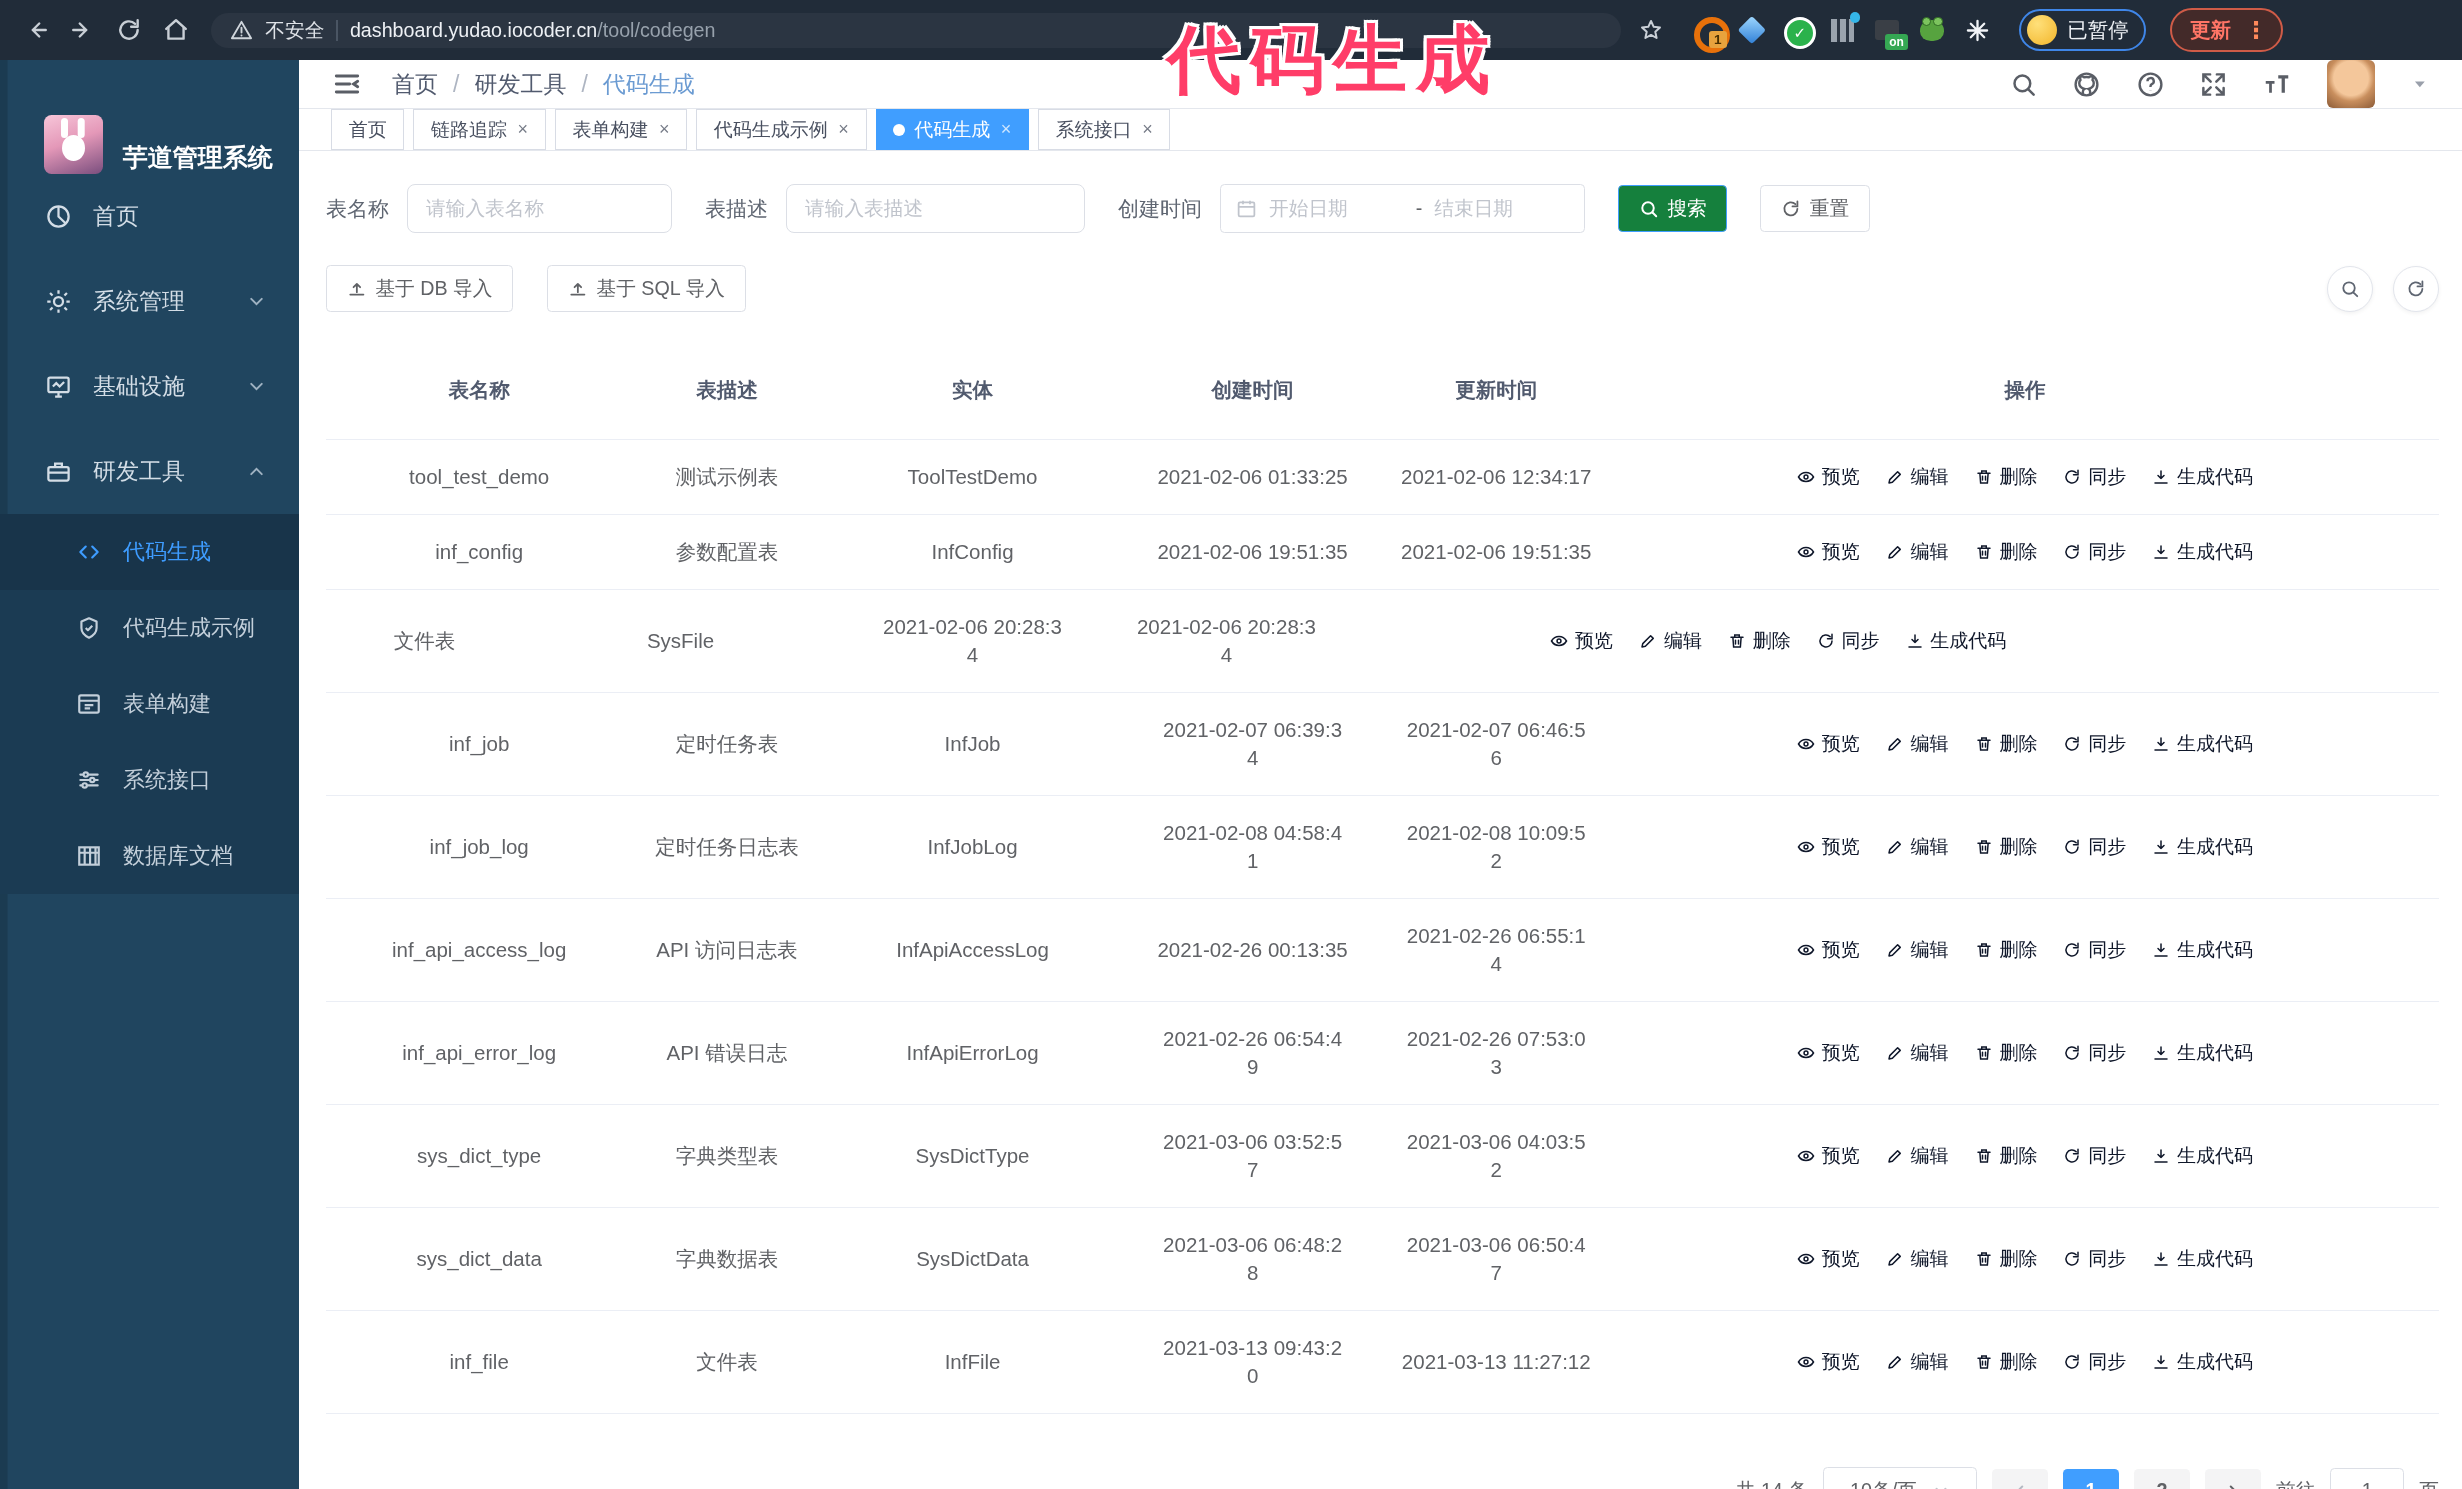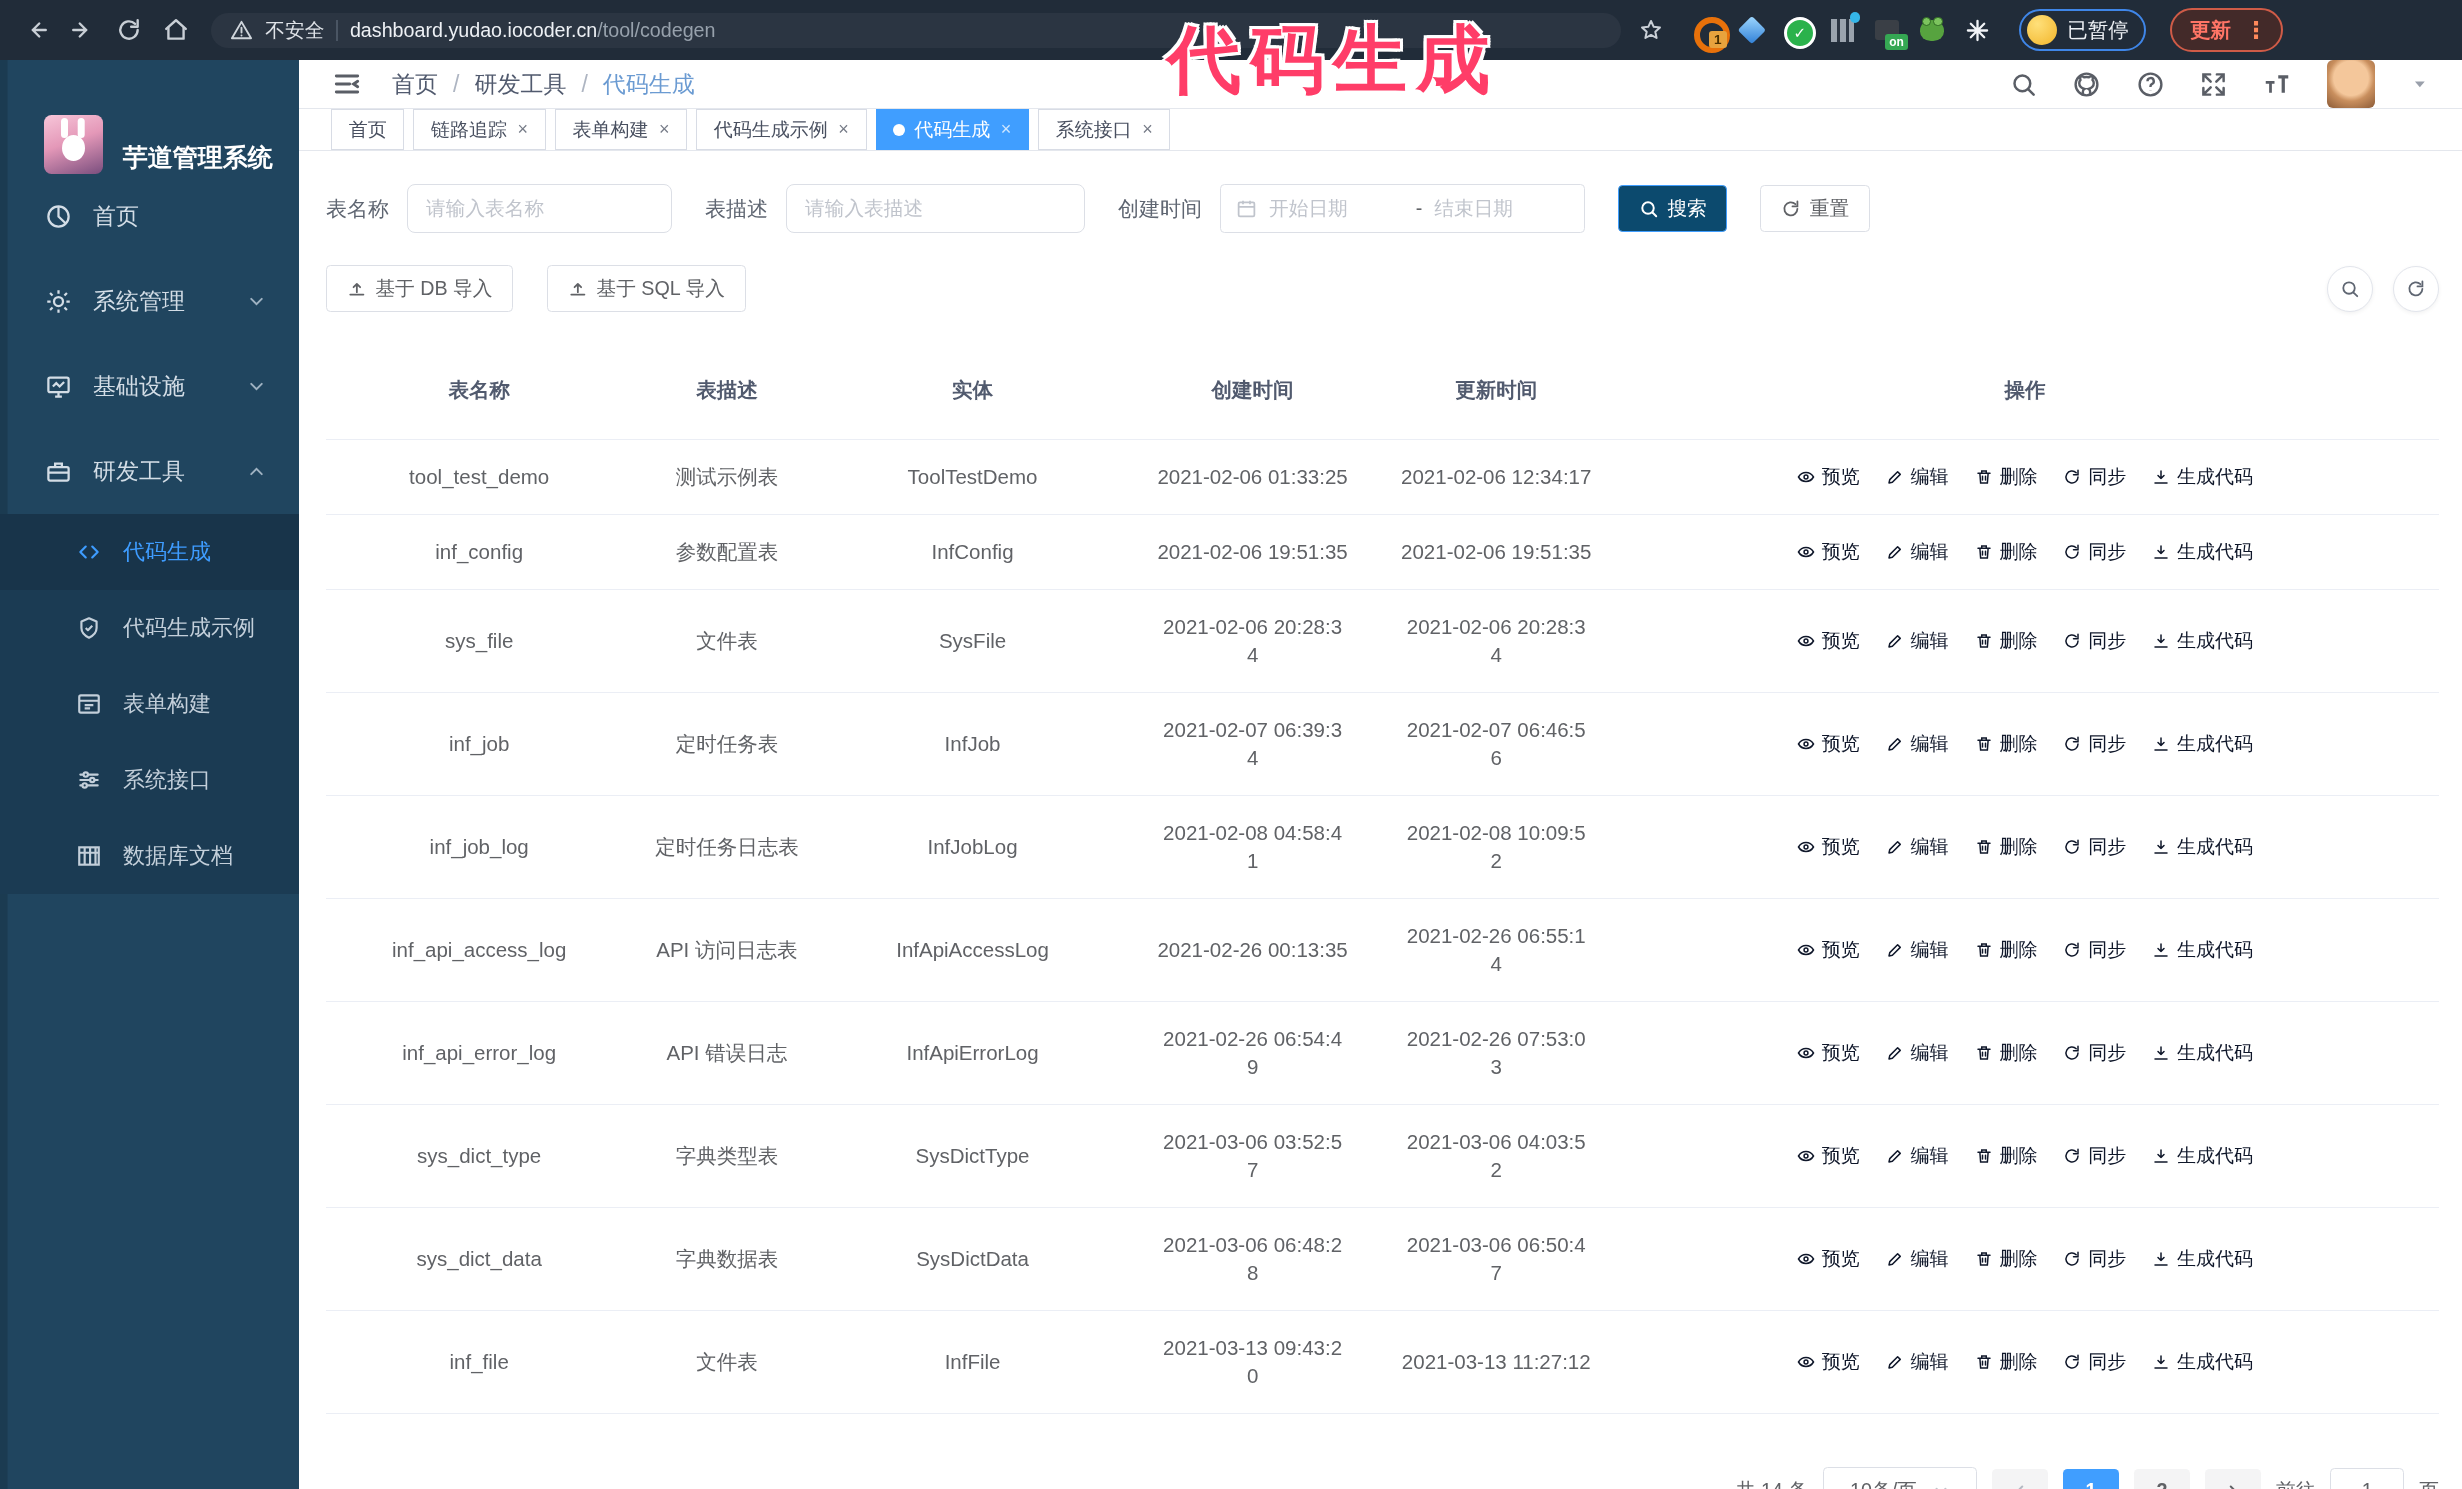--- a/index.html
+++ b/index.html
@@ -88,21 +88,21 @@
        font-family:inherit}
   .inp::placeholder{color:#c0c4cc}
   .inp.name{width:227px}.inp.desc{width:261px}
   .dateinp{width:333px;height:47px;border:0.8px solid #dcdfe6;border-radius:4.5px;display:flex;align-items:center;
            gap:12px;padding:0 15px;font-size:19.7px;color:#c0c4cc;background:#fff;cursor:pointer}
   .dateinp .dsep{color:#606266;flex:none}
   .dateinp .ph{flex:1;}
   .dateinp .cal{color:#c0c4cc;flex:none}
   .btn{height:47px;border-radius:4.5px;font-size:19.7px;display:inline-flex;align-items:center;gap:9px;
        padding:0 19.7px;cursor:pointer;font-family:inherit}
-  .btn-primary{background:#0c4a6e;border:0.8px solid #409eff;color:#fff}
+  .btn-primary{background:#15803d;border:0.8px solid #409eff;color:#fff}
   .btn-plain{background:#fff;border:0.8px solid #dcdfe6;color:#606266}
   .btn-row{margin-top:32px;display:flex;align-items:center;gap:34px}
   .right-circles{margin-left:auto;display:flex;gap:19.7px}
   .circle-btn{width:44px;height:44px;border-radius:50%;border:0.8px solid #e2e5ec;background:#fff;display:grid;
               place-items:center;color:#5f6672;box-shadow:0 1.5px 4.5px rgba(0,0,0,.06);cursor:pointer}
 
   
   .table{margin-top:29px;font-size:20.5px;color:#606266}
   .thead{display:flex;align-items:center;padding:12px 0;font-weight:700;color:#515a6e;border-bottom:0.8px solid #ebeef5}
   .trow{display:flex;align-items:center;border-bottom:0.8px solid #ebeef5}
@@ -532,21 +532,20 @@
                 <svg width="18" height="18" viewBox="0 0 24 24" fill="none" stroke="currentColor" stroke-width="2" stroke-linecap="round" stroke-linejoin="round">
                     <path d="M12 4v10M8 10l4 4 4-4"></path>
                     <path d="M4 20h16"></path>
                   </svg>
                 <span>生成代码</span>
               </span>
             </div>
           </div>
         </div>
           <div class="trow">
-          <div class="cell c1">sys_file</div>
           <div class="cell c2">文件表</div>
           <div class="cell c3">SysFile</div>
           <div class="cell c4 date">2021-02-06 20:28:3
 4</div>
           <div class="cell c5 date">2021-02-06 20:28:3
 4</div>
           <div class="cell c6">
             <div class="actions">
               <span class="alink">
                 <svg width="18" height="18" viewBox="0 0 24 24" fill="none" stroke="currentColor" stroke-width="2">

